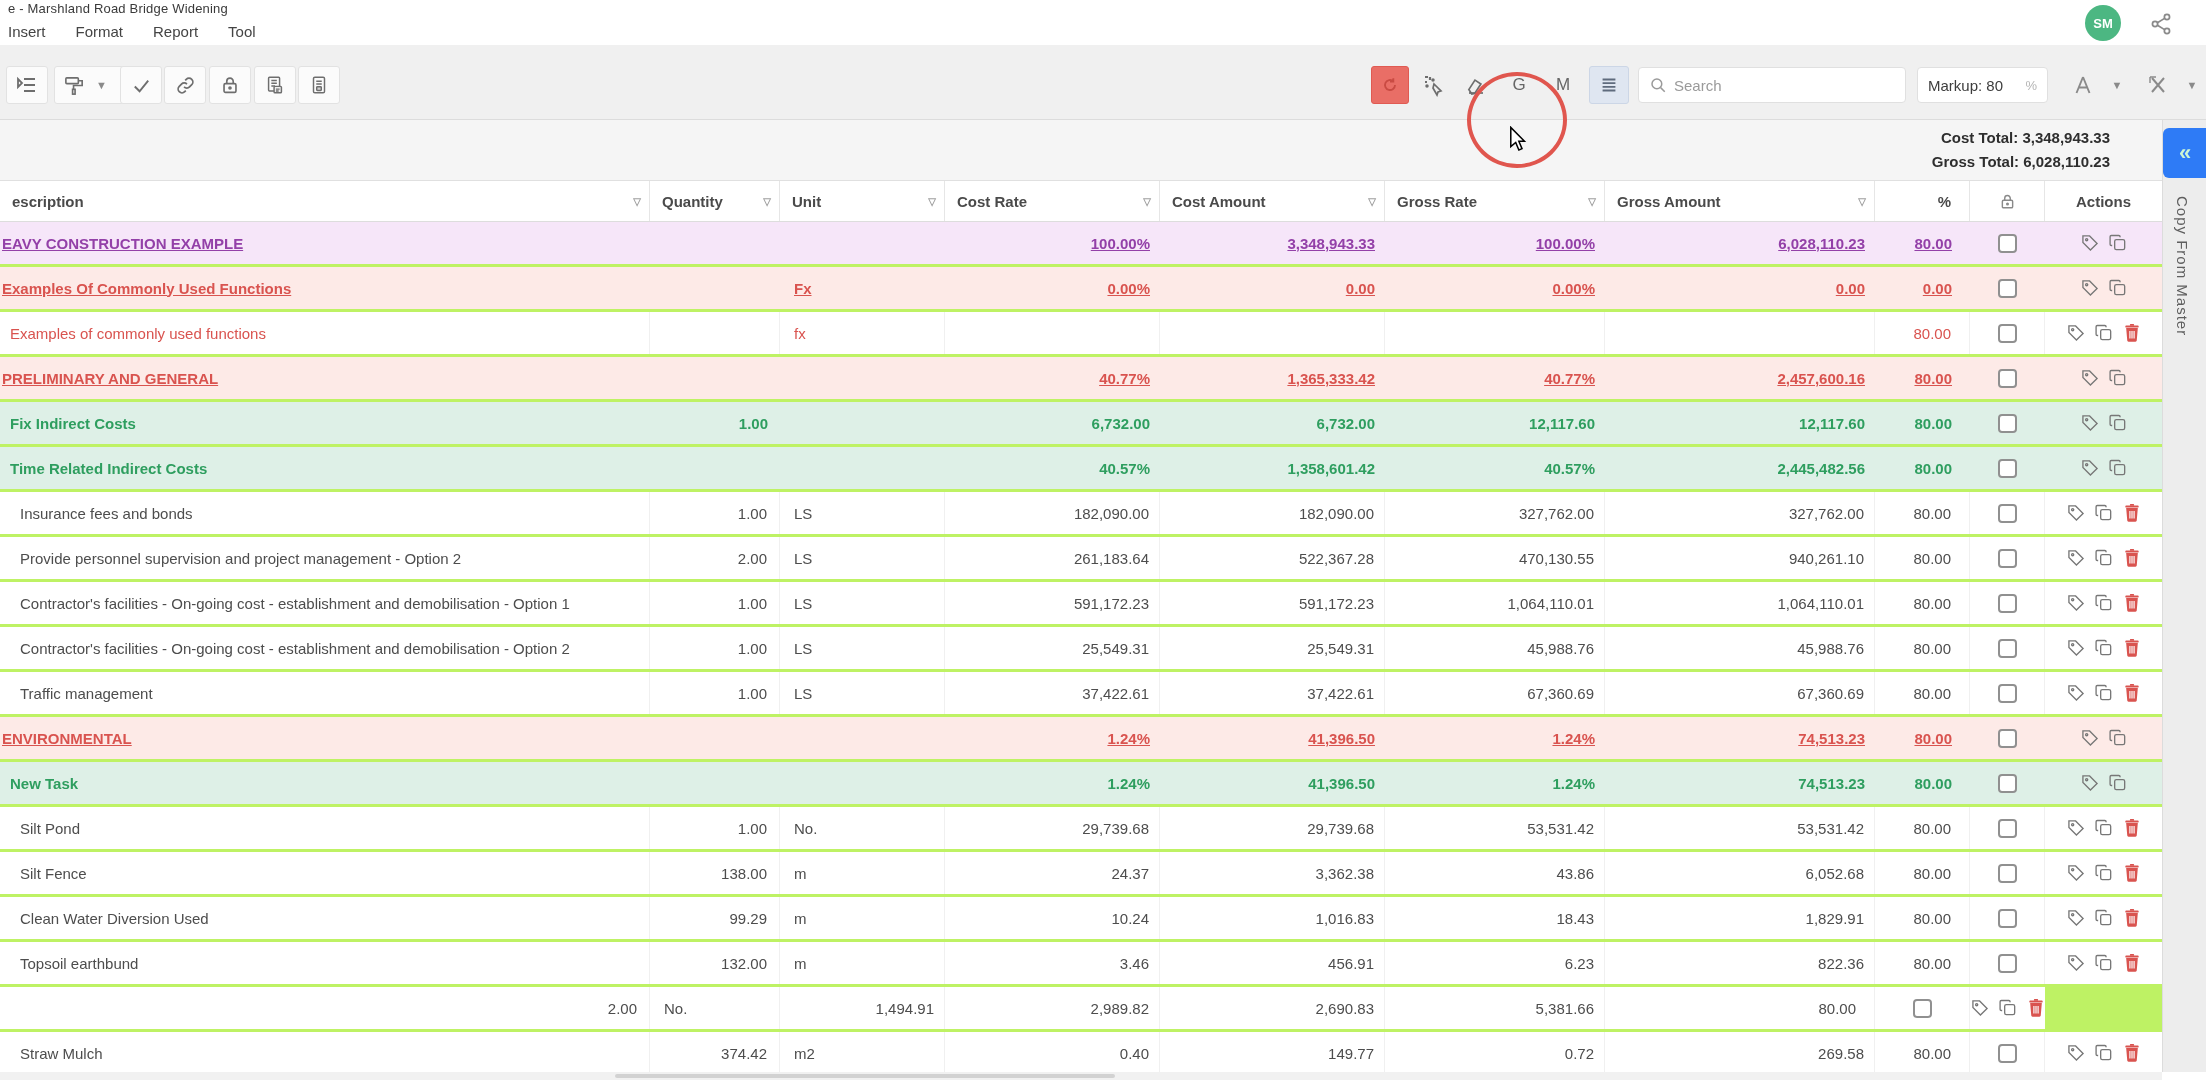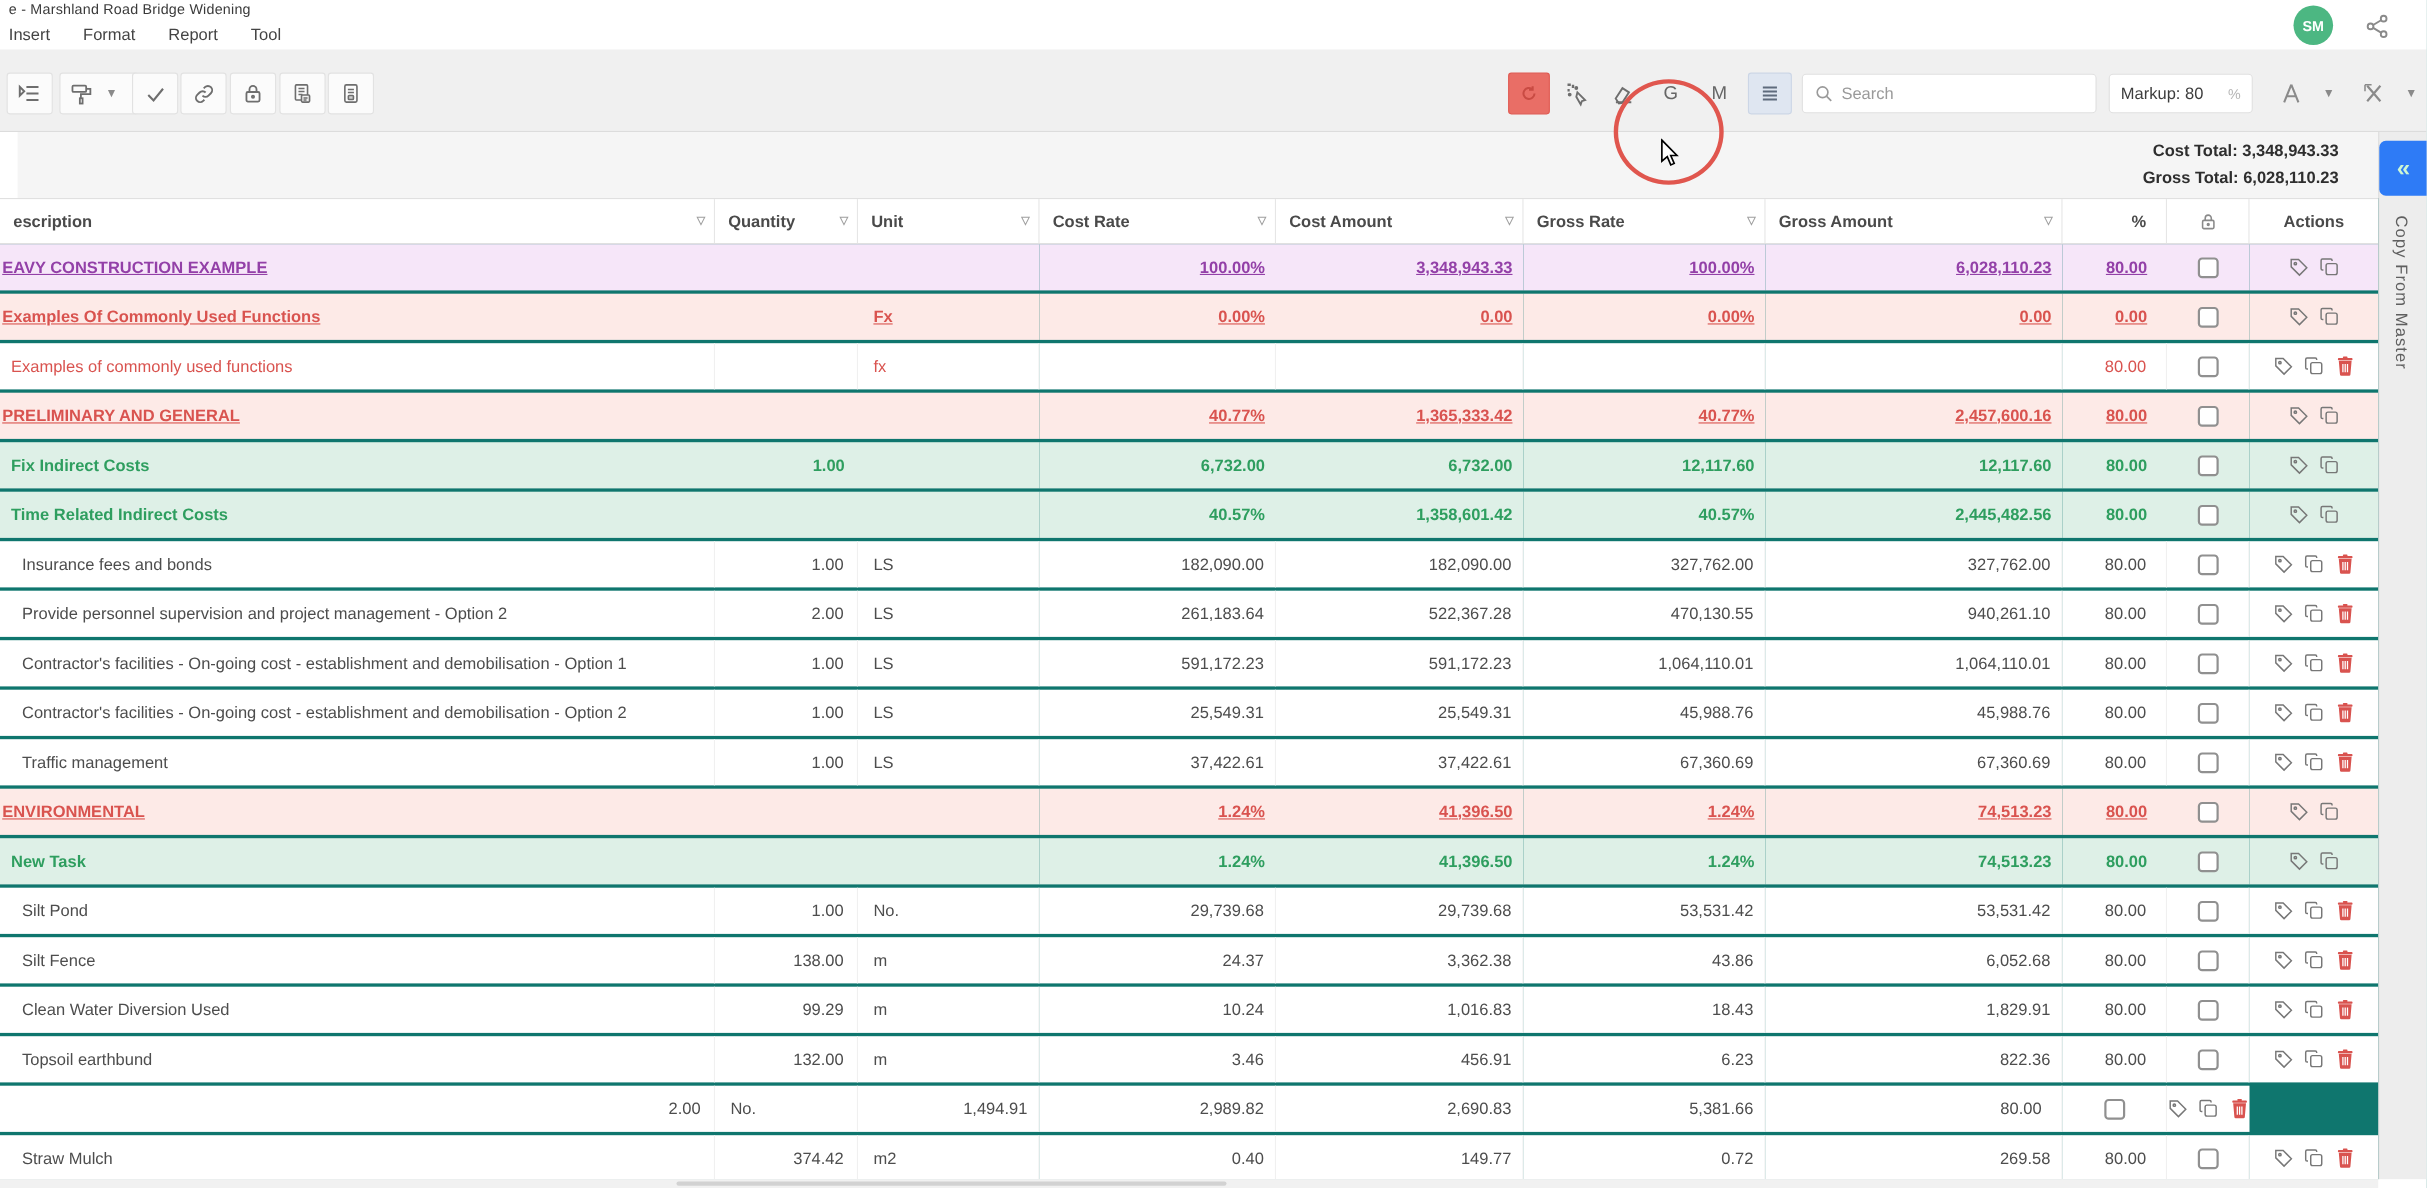--- a/index.html
+++ b/index.html
@@ -34,32 +34,32 @@
     border-radius:4px;display:flex;align-items:center;padding:0 10px;gap:7px;}
   #search-box input{border:0;outline:0;font-size:15px;color:#444;width:200px;background:transparent;
     font-family:"Liberation Sans", sans-serif;}
   #search-box input::placeholder{color:#9a9a9a;}
   #markup-box{left:1917px;top:22px;width:131px;height:36px;background:#fff;border:1px solid #e0e0e0;
     border-radius:4px;display:flex;align-items:center;padding:0 10px;font-size:15px;color:#3d3d3d;}
   #markup-box .pct{margin-left:auto;color:#b5b5b5;font-size:13px;}
   .caret{font-size:11px;color:#8a8a8a;}
 
   
-  #summary{left:16px;top:120px;width:2162px;height:60px;background:#f5f5f5;}
+  #summary{left:0;top:120px;width:2162px;height:60px;background:#f5f5f5;}
   #totals{position:absolute;right:52px;top:6px;text-align:right;font-size:15px;font-weight:700;color:#2e2e2e;line-height:24px;}
 
   
   #rail{left:2162px;top:120px;width:44px;height:952px;background:#ededed;border-left:1px solid #dcdcdc;}
   #collapse-btn{position:absolute;left:0;top:8px;width:44px;height:50px;background:var(--accent-blue);
     border-radius:6px 0 0 6px;color:#cdf7d4;font-size:22px;font-weight:bold;
     display:flex;align-items:center;justify-content:center;}
   #rail-label{position:absolute;left:11px;top:76px;writing-mode:vertical-rl;font-size:15px;color:#5f5f5f;letter-spacing:1px;}
 
   
-  #table{left:0;top:180px;width:2162px;height:892px;background:#0f766e;overflow:hidden;}
+  #table{left:0;top:180px;width:2162px;height:892px;background:#bef264;overflow:hidden;}
   .grid{display:grid;grid-template-columns:650px 130px 165px 215px 225px 220px 270px 95px 75px 117px;}
   #thead{height:42px;background:#fff;border-top:1px solid #e0e0e0;border-bottom:1px solid #dddddd;}
   .hcell{display:flex;align-items:center;font-size:15px;font-weight:600;color:var(--hdr-tx);
     border-right:1px solid #e6e6e6;padding:0 8px 0 12px;position:relative;}
   .hcell:last-child{border-right:0;}
   .hcell .sort{margin-left:auto;font-size:10px;color:#a0a0a0;}
   .hcell.center{justify-content:center;padding:0;}
   .hcell.right{justify-content:flex-end;padding-right:18px;}
 
   .row{height:42px;margin-bottom:3px;}

